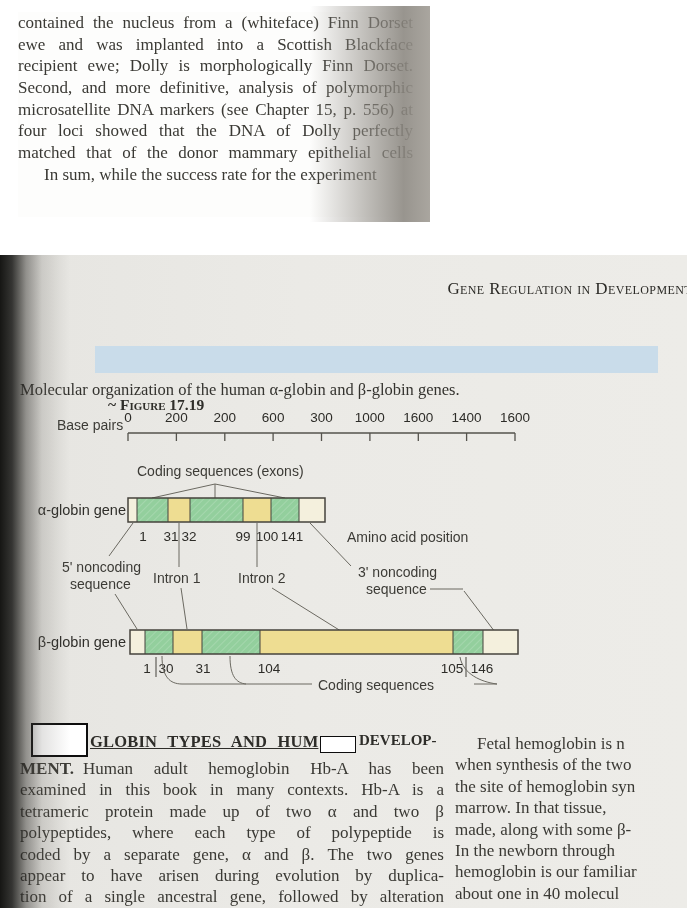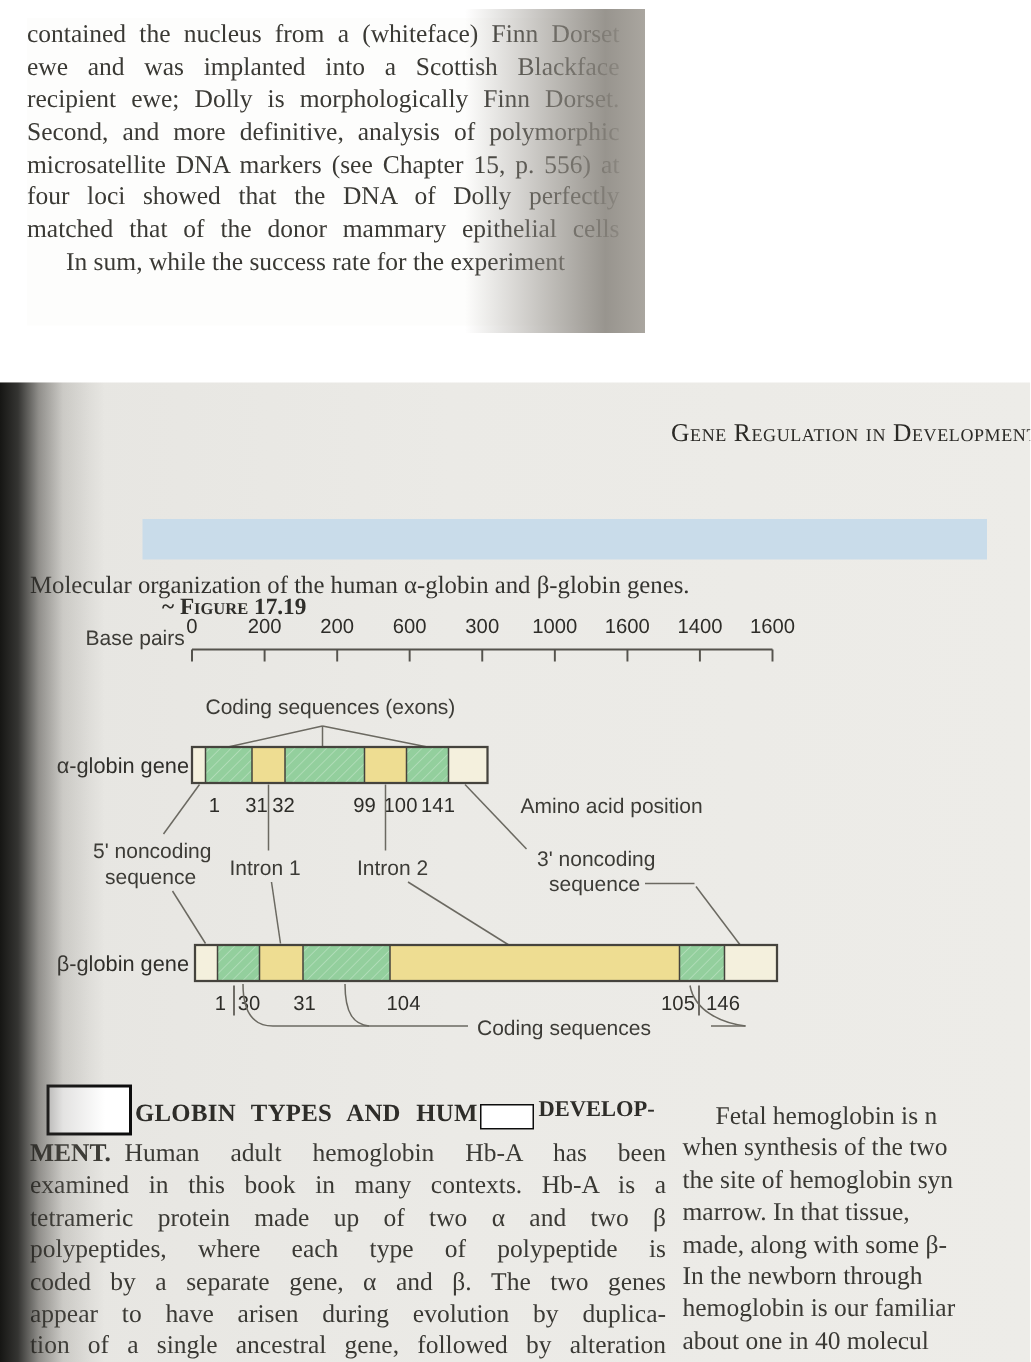--- a/index.html
+++ b/index.html
@@ -51,21 +51,21 @@
   .tick-row{position:absolute;left:104px;top:155px;width:435px;height:16px;display:flex;
         justify-content:space-between;font-family:"Liberation Sans",sans-serif;
         font-size:13.5px;color:#2d2c28;}
   .tick-row span{width:48px;text-align:center;}
 
   
   .col-left{position:absolute;left:20px;top:467px;width:424px;}
   .head-line{position:relative;height:36px;}
   .redact1{position:absolute;left:11px;top:1px;width:57px;height:34px;background:#fff;border:2px solid #0d0d0d;box-sizing:border-box;}
   .redact2{position:absolute;left:300px;top:14px;width:36px;height:17px;background:#fff;border:1.5px solid #0d0d0d;box-sizing:border-box;}
-  .head-t1{position:absolute;left:70px;top:10px;font-weight:bold;font-size:16.5px;word-spacing:6px;letter-spacing:0.2px;color:#2e2d29;}
+  .head-t1{position:absolute;left:70px;top:10px;font-weight:bold;font-size:16.5px;word-spacing:6px;letter-spacing:0.2px;color:#2e2d29;text-decoration:underline;}
   .head-t2{position:absolute;left:339px;top:10px;font-weight:bold;font-size:15px;color:#2e2d29;}
   .bline{font-size:17px;line-height:21.4px;height:21.4px;white-space:nowrap;
          text-align:justify;text-align-last:justify;color:#3a3934;}
   .bline b{padding-right:9px;}
   .col-right{position:absolute;left:455px;top:478px;width:240px;}
   .col-right .bline{text-align:left;text-align-last:left;}
   .col-right .bline:first-child{text-indent:22px;}
 </style>
 </head>
 <body>

